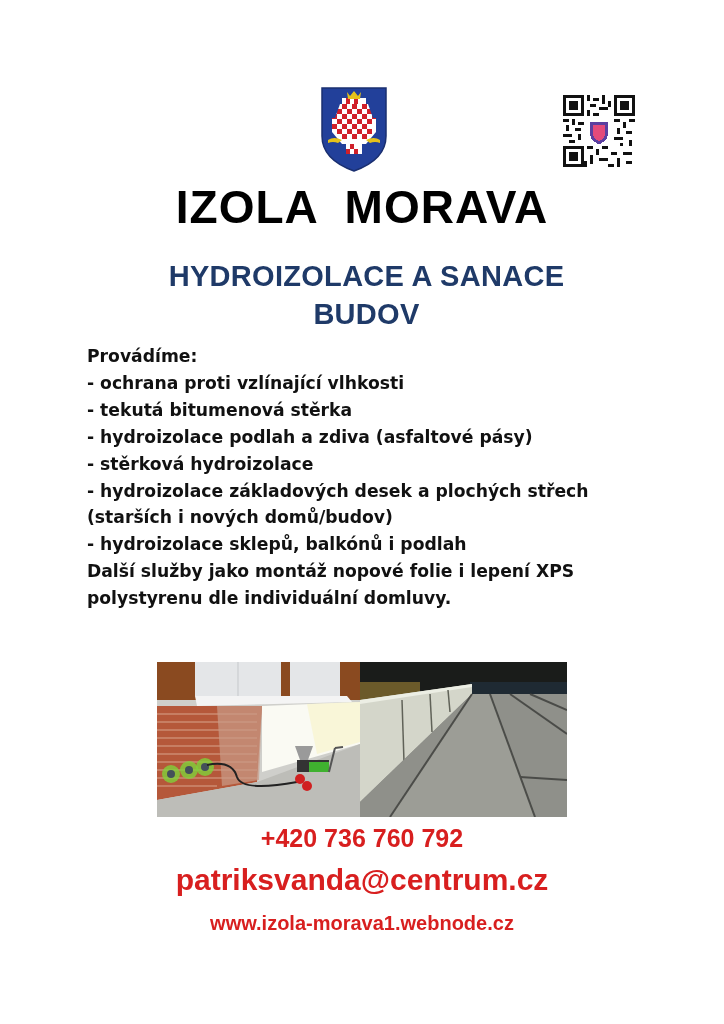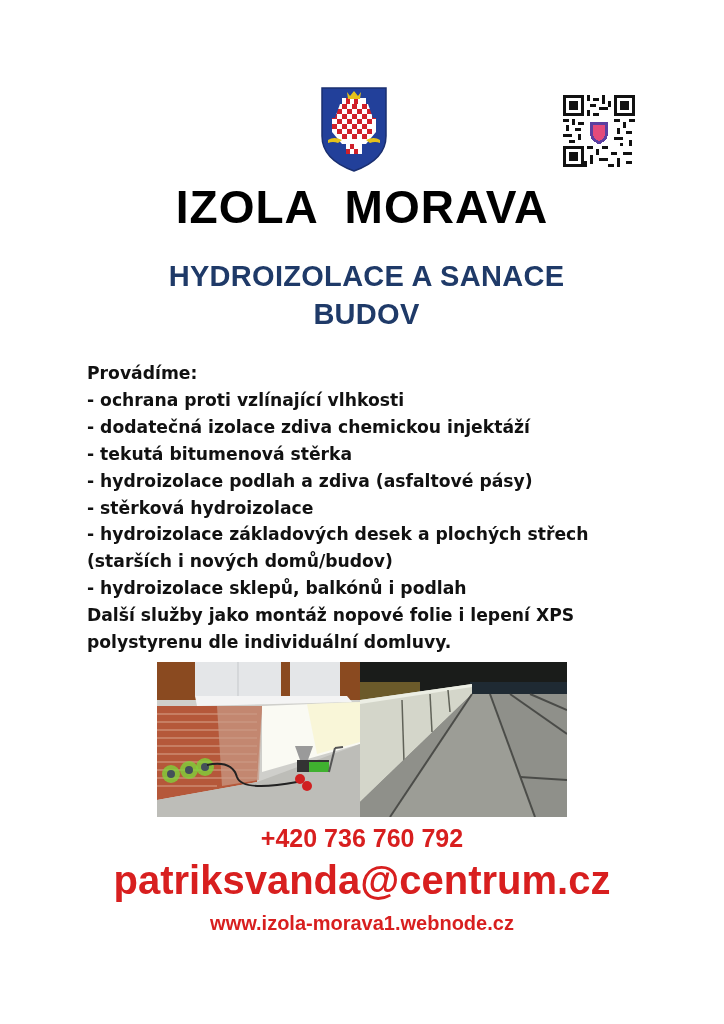--- a/index.html
+++ b/index.html
@@ -3,29 +3,29 @@
 <meta charset="utf-8">
 <style>
   html, body { margin:0; padding:0; background:#ffffff; }
   body { width:724px; height:1024px; position:relative; overflow:hidden; font-family:"Liberation Sans", sans-serif; }
   .abs { position:absolute; }
   #coat { left:320px; top:86px; width:68px; height:86px; }
   #qr { left:563px; top:95px; width:72px; height:72px; }
   #title { left:0; width:724px; top:180px; text-align:center; font-family:"Liberation Sans", sans-serif; font-weight:bold; font-size:46px; color:#000; letter-spacing:1px; white-space:pre; }
   #subtitle { left:0; width:724px; top:257px; text-align:center; font-weight:bold; font-size:29px; line-height:38px; color:#1f3a68; letter-spacing:0.3px; }
   #subtitle div { margin-left:9px; }
-  #services { left:87px; top:360px; width:560px; font-family:"DejaVu Sans", sans-serif; font-weight:bold; font-size:17.2px; line-height:26.9px; color:#111; }
+  #services { left:87px; top:343px; width:560px; font-family:"DejaVu Sans", sans-serif; font-weight:bold; font-size:17.2px; line-height:26.9px; color:#111; }
   #services div { white-space:nowrap; }
   #photos { left:157px; top:662px; width:410px; height:155px; display:flex; }
   .photo { height:155px; position:relative; overflow:hidden; }
   #photo1 { width:203px; background:#c9c8c3; }
   #photo2 { width:207px; background:#7f7f78; }
   #contacts { left:0; width:724px; top:818px; text-align:center; font-weight:bold; color:#d81f1f; }
   #contacts .line1 { font-size:25px; line-height:40px; }
-  #contacts .line2 { font-size:40px; line-height:44px; }
+  #contacts .line2 { font-size:30px; line-height:44px; }
   #contacts .line3 { font-size:20px; line-height:42px; }
 </style>
 </head>
 <body>
 
 <div id="coat" class="abs">
   <svg width="68" height="86" viewBox="0 0 68 86">
     <defs>
       <clipPath id="shieldclip">
         <path d="M2 2 H66 V50 C66 70 48 80 34 85 C20 80 2 70 2 50 Z"></path>
@@ -153,21 +153,20 @@
 <div id="title" class="abs">IZOLA  MORAVA</div>
 
 <div id="subtitle" class="abs">
   <div>HYDROIZOLACE A SANACE</div>
   <div>BUDOV</div>
 </div>
 
 <div id="services" class="abs">
   <div>Provádíme:</div>
   <div>- ochrana proti vzlínající vlhkosti</div>
-  <div>- dodatečná izolace zdiva chemickou injektáží</div>
   <div>- tekutá bitumenová stěrka</div>
   <div>- hydroizolace podlah a zdiva (asfaltové pásy)</div>
   <div>- stěrková hydroizolace</div>
   <div>- hydroizolace základových desek a plochých střech</div>
   <div>(starších i nových domů/budov)</div>
   <div>- hydroizolace sklepů, balkónů i podlah</div>
   <div>Další služby jako montáž nopové folie i lepení XPS</div>
   <div>polystyrenu dle individuální domluvy.</div>
 </div>
 

